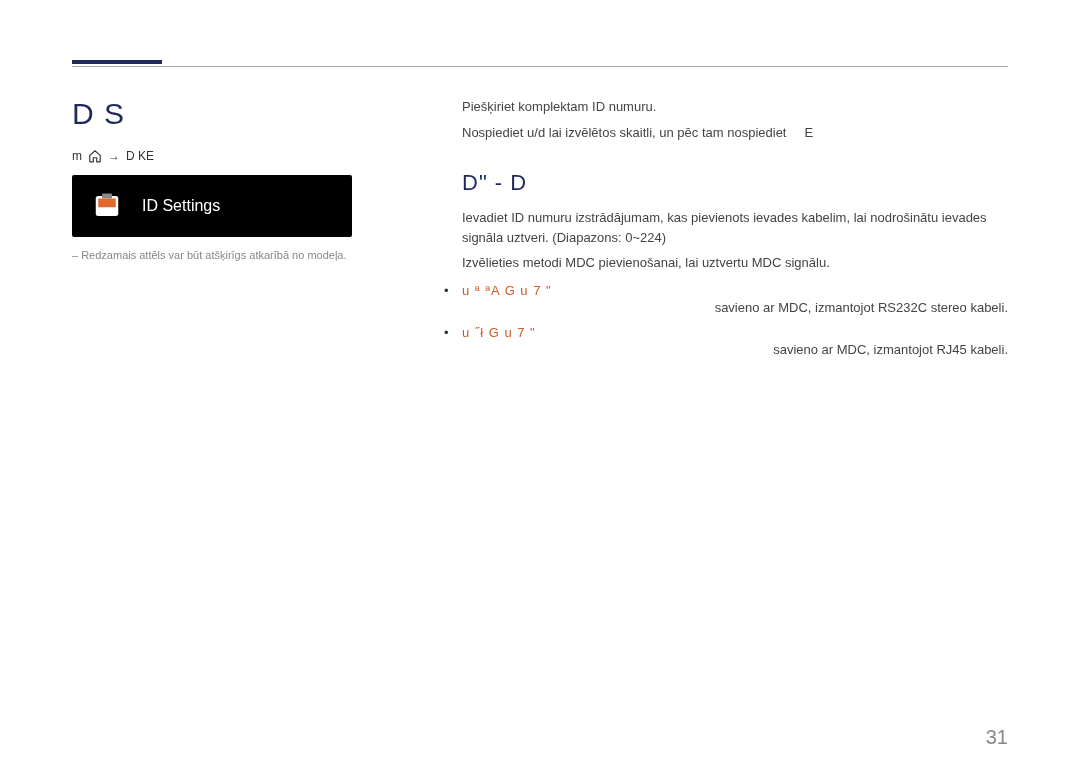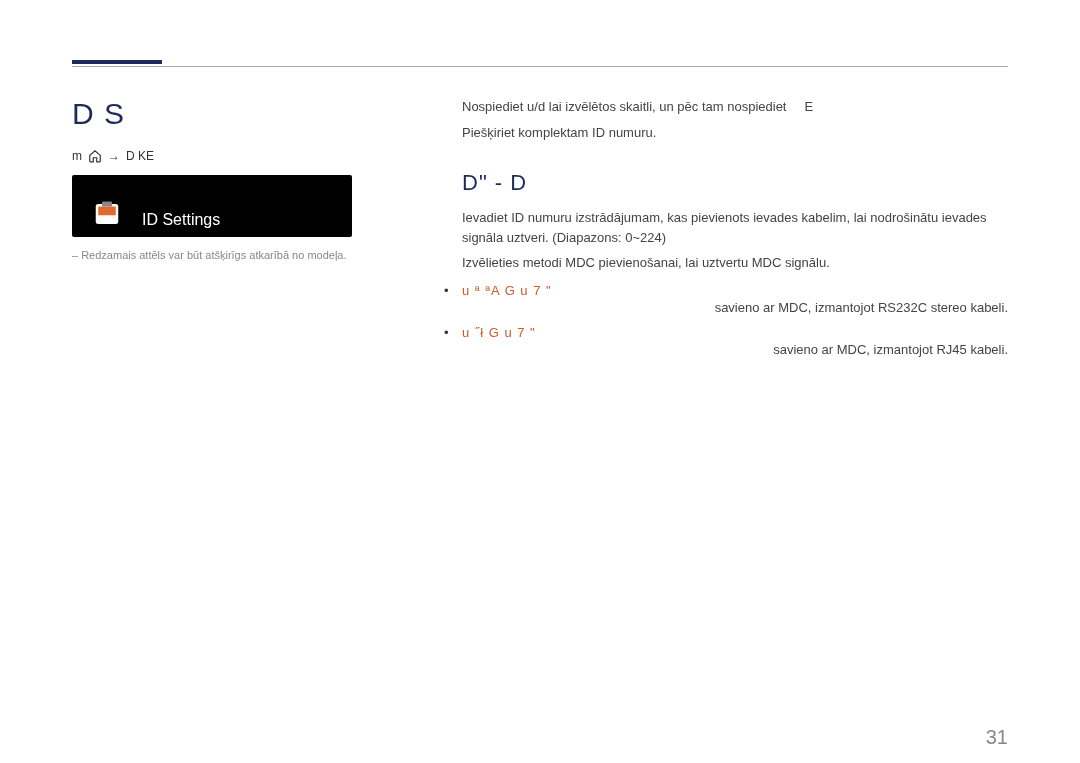--- a/index.html
+++ b/index.html
@@ -50,22 +50,22 @@
     display: flex;
     align-items: center;
     gap: 6px;
   }
   .ui-card {
     background: #000;
     color: #fff;
     width: 280px;
     height: 62px;
     display: flex;
-    align-items: flex-end;
-    padding: 8px 20px;
+    align-items: center;
+    padding: 0 20px;
     gap: 20px;
     border-radius: 2px;
   }
   .ui-card svg { flex-shrink: 0; }
   .ui-card-label {
     font-size: 16px;
     font-weight: 400;
   }
   .footnote {
     font-size: 11px;
@@ -157,28 +157,28 @@
           <rect x="5" y="6" width="14" height="7" fill="#e06a2d"></rect>
           <rect x="8" y="2" width="8" height="4" rx="1" fill="#888"></rect>
         </svg>
         <span class="ui-card-label">ID Settings</span>
       </div>
 
       <p class="footnote">– Redzamais attēls var būt atšķirīgs atkarībā no modeļa.</p>
     </div>
 
     <div class="right-col">
+      <p class="body-text">Piešķiriet komplektam ID numuru.</p>
       <p class="body-text">
         <span>Nospiediet </span>
         <span>u/d</span>
         <span> lai izvēlētos skaitli, un pēc tam nospiediet</span>
         &nbsp;&nbsp;&nbsp;
         <span>E</span>
       </p>
-      <p class="body-text">Piešķiriet komplektam ID numuru.</p>
 
       <h2 class="sub-heading">D"  -   D</h2>
       <p class="body-text">Ievadiet ID numuru izstrādājumam, kas pievienots ievades kabelim, lai nodrošinātu ievades signāla uztveri. (Diapazons: 0~224)</p>
 
       <p class="body-text">Izvēlieties metodi MDC pievienošanai, lai uztvertu MDC signālu.</p>
 
       <div class="bullet-block">
         <p class="bullet-label">u  ª  ªA    G u 7 "</p>
         <p class="bullet-text">savieno ar MDC, izmantojot RS232C stereo kabeli.</p>
       </div>

